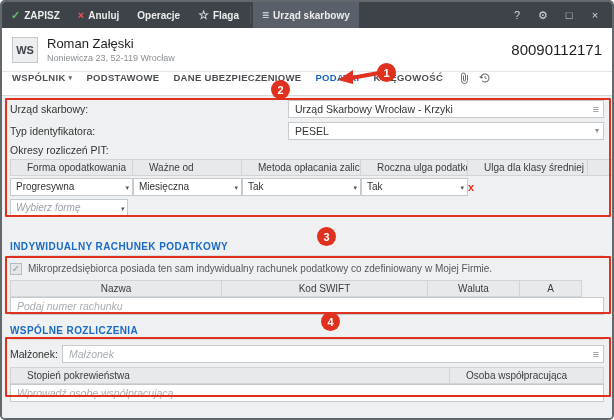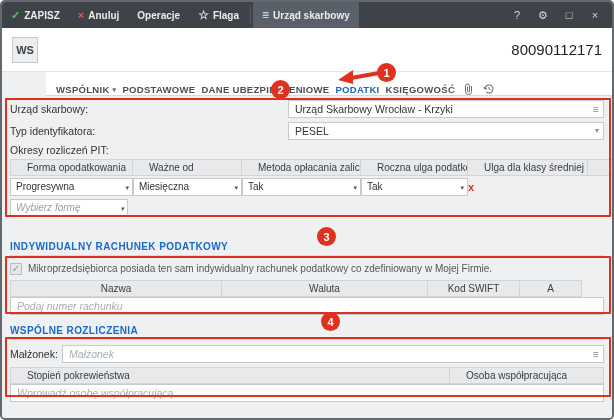--- a/index.html
+++ b/index.html
@@ -25,22 +25,22 @@
   
   .hdr { height:44px; background:#fff; display:flex; align-items:center; border-bottom:1px solid #e2e4e5; }
   .avatar { width:26px; height:26px; margin-left:10px; background:#eceef0; border:1px solid #c4c8cb;
             color:#3d4349; font-weight:bold; font-size:11px; display:flex; align-items:center; justify-content:center; }
   .hd-id { margin-left:9px; }
   .hd-name { font-size:13px; color:#1f1f1f; }
   .hd-addr { font-size:9px; color:#8a8f94; margin-top:2px; }
   .hd-num { margin-left:auto; margin-right:10px; font-size:15px; color:#1f1f1f; }
 
   
-  .tabs { height:24px; background:#fff; display:flex; align-items:flex-end; gap:6px; padding:0 10px;
-          border-bottom:1px solid #d6d8da;margin-left:44px; }
+  .tabs { height:24px; background:#fff; display:flex; align-items:flex-start; gap:14px; padding:0 10px;
+          border-bottom:1px solid #d6d8da; }
   .tab { font-size:9.5px; font-weight:700; letter-spacing:.3px; color:#4a4e52; cursor:pointer;
          display:flex; align-items:center; gap:3px; white-space:nowrap; }
   .tab.active { color:#1565c0; }
   .chev-sm { font-size:7px; color:#6b6f73; }
   .tab-icons { display:flex; gap:9px; align-items:center; margin-left:2px; }
   .tab-icons svg { display:block; }
 
   
   .content { position:relative; height:322px; padding:4px 8px 0; background:#eef0f1; font-size:10.5px; color:#333; }
   .frow { display:flex; height:18px; margin-bottom:4px; }
@@ -127,20 +127,24 @@
     <div class="tb-right">
       <button class="tb-ic"><span>?</span></button>
       <button class="tb-ic"><span>⚙</span></button>
       <button class="tb-ic"><span>□</span></button>
       <button class="tb-ic"><span>×</span></button>
     </div>
   </div>
 
   <div class="hdr">
     <div class="avatar">WS</div>
+    <div class="hd-id">
+      <div class="hd-name">Roman Załęski</div>
+      <div class="hd-addr">Noniewicza 23, 52-119 Wrocław</div>
+    </div>
     <div class="hd-num">80090112171</div>
   </div>
 
   <div class="tabs">
     <div class="tab">
       <span>WSPÓLNIK</span>
       <span class="chev-sm">▾</span>
     </div>
     <div class="tab">
         <span>PODSTAWOWE</span>
@@ -234,22 +238,22 @@
     <div class="sec-title mt-big">INDYWIDUALNY RACHUNEK PODATKOWY</div>
     <hr class="sec-rule">
 
     <div class="cbrow">
       <span class="cb"><span>✓</span></span>
       <span class="cb-label">Mikroprzedsiębiorca posiada ten sam indywidualny rachunek podatkowy co zdefiniowany w Mojej Firmie.</span>
     </div>
 
     <div class="acc-head">
       <div class="hcell">Nazwa</div>
+      <div class="hcell">Kod SWIFT</div>
       <div class="hcell">Waluta</div>
-      <div class="hcell">Kod SWIFT</div>
       <div class="hcell">A</div>
     </div>
     <input class="tinput" type="text" placeholder="Podaj numer rachunku" style="">
 
     <div class="sec-title mt-mid">WSPÓLNE ROZLICZENIA</div>
     <hr class="sec-rule">
 
     <div class="sp-row">
       <label>Małżonek:</label>
       <div class="fwrap">

